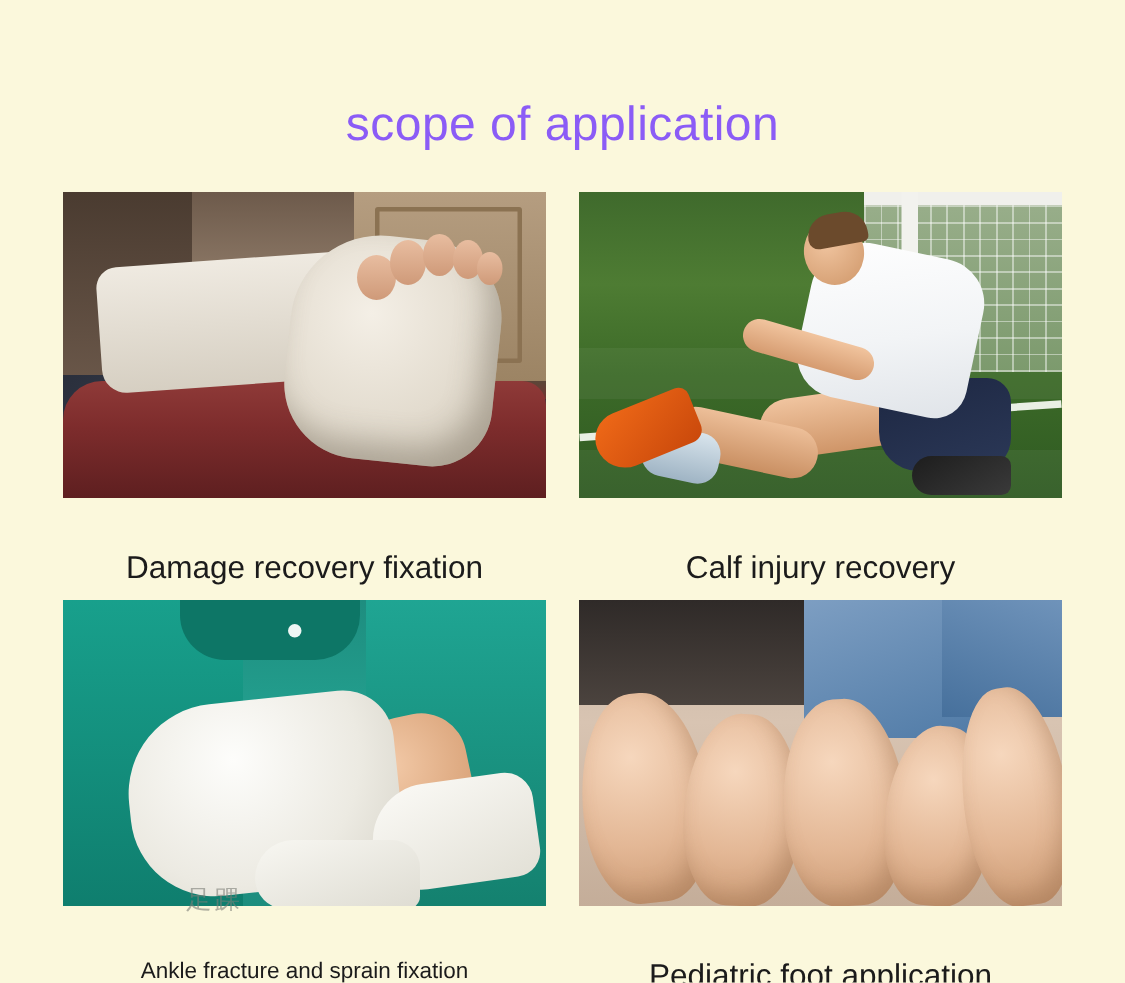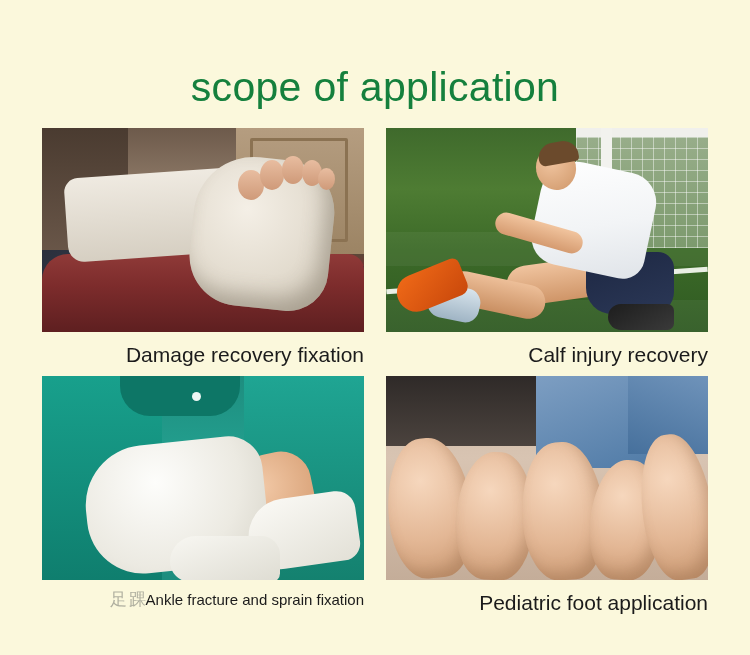--- a/index.html
+++ b/index.html
@@ -18,22 +18,22 @@
     width: 750px;
     height: 655px;
     background: #fbf8dc;
   }
   .title {
     position: absolute;
     top: 64px;
     left: 0;
     width: 750px;
     text-align: center;
-    font-size: 41px;
-    color: #15803d;
+    font-size: 32px;
+    color: #8b5cf6;
     font-family: "Liberation Sans", sans-serif;
     letter-spacing: 0.3px;
   }
   .grid {
     position: absolute;
     top: 128px;
     left: 42px;
     width: 666px;
   }
   .row {
@@ -46,24 +46,25 @@
   .photo {
     width: 322px;
     height: 204px;
     overflow: hidden;
     position: relative;
     background: #cfcfcf;
   }
   .caption {
     font-size: 21px;
     color: #1b1b1b;
-    text-align: right;
+    text-align: center;
     padding-top: 11px;
     padding-bottom: 8px;
     white-space: nowrap;
+    margin-top: 24px;
   }
   .caption.wide {
     font-size: 15px;
   }
   .row2 {
     margin-top: 1px;
   }
   
   .p1 { background: linear-gradient(180deg,#6d5a4b 0%, #8a7664 26%, #a08b74 45%, #5c4638 62%, #7b2d2d 70%, #8d3636 100%); }
   .p1 .wallpanel {
@@ -342,15 +343,15 @@
           <div class="f fc"></div>
           <div class="f fd"></div>
           <div class="f fe"></div>
         </div>
         <div class="caption">Pediatric foot application</div>
       </div>
 
     </div>
   </div>
 
-  <div style="position:absolute; left:110px; top:588px; font-size:17px; color:#7d7f78; letter-spacing:2px; opacity:.6;">足踝</div>
+  <div style="position:absolute; left:124px; top:588px; font-size:17px; color:#7d7f78; letter-spacing:2px; opacity:.6;">足踝</div>
 
 </div>
 
 </body></html>

